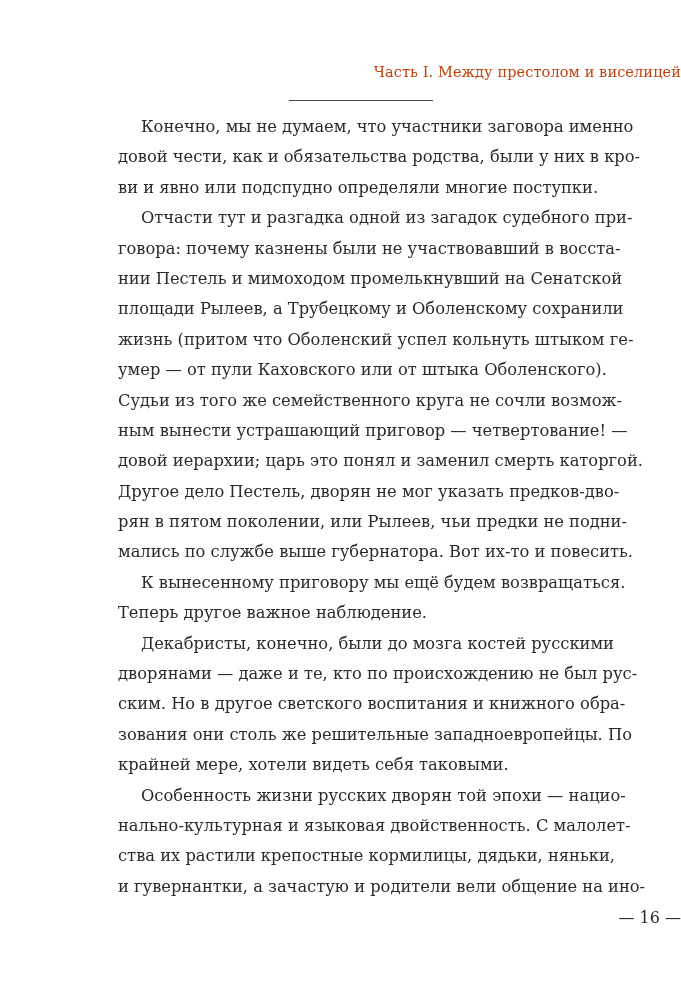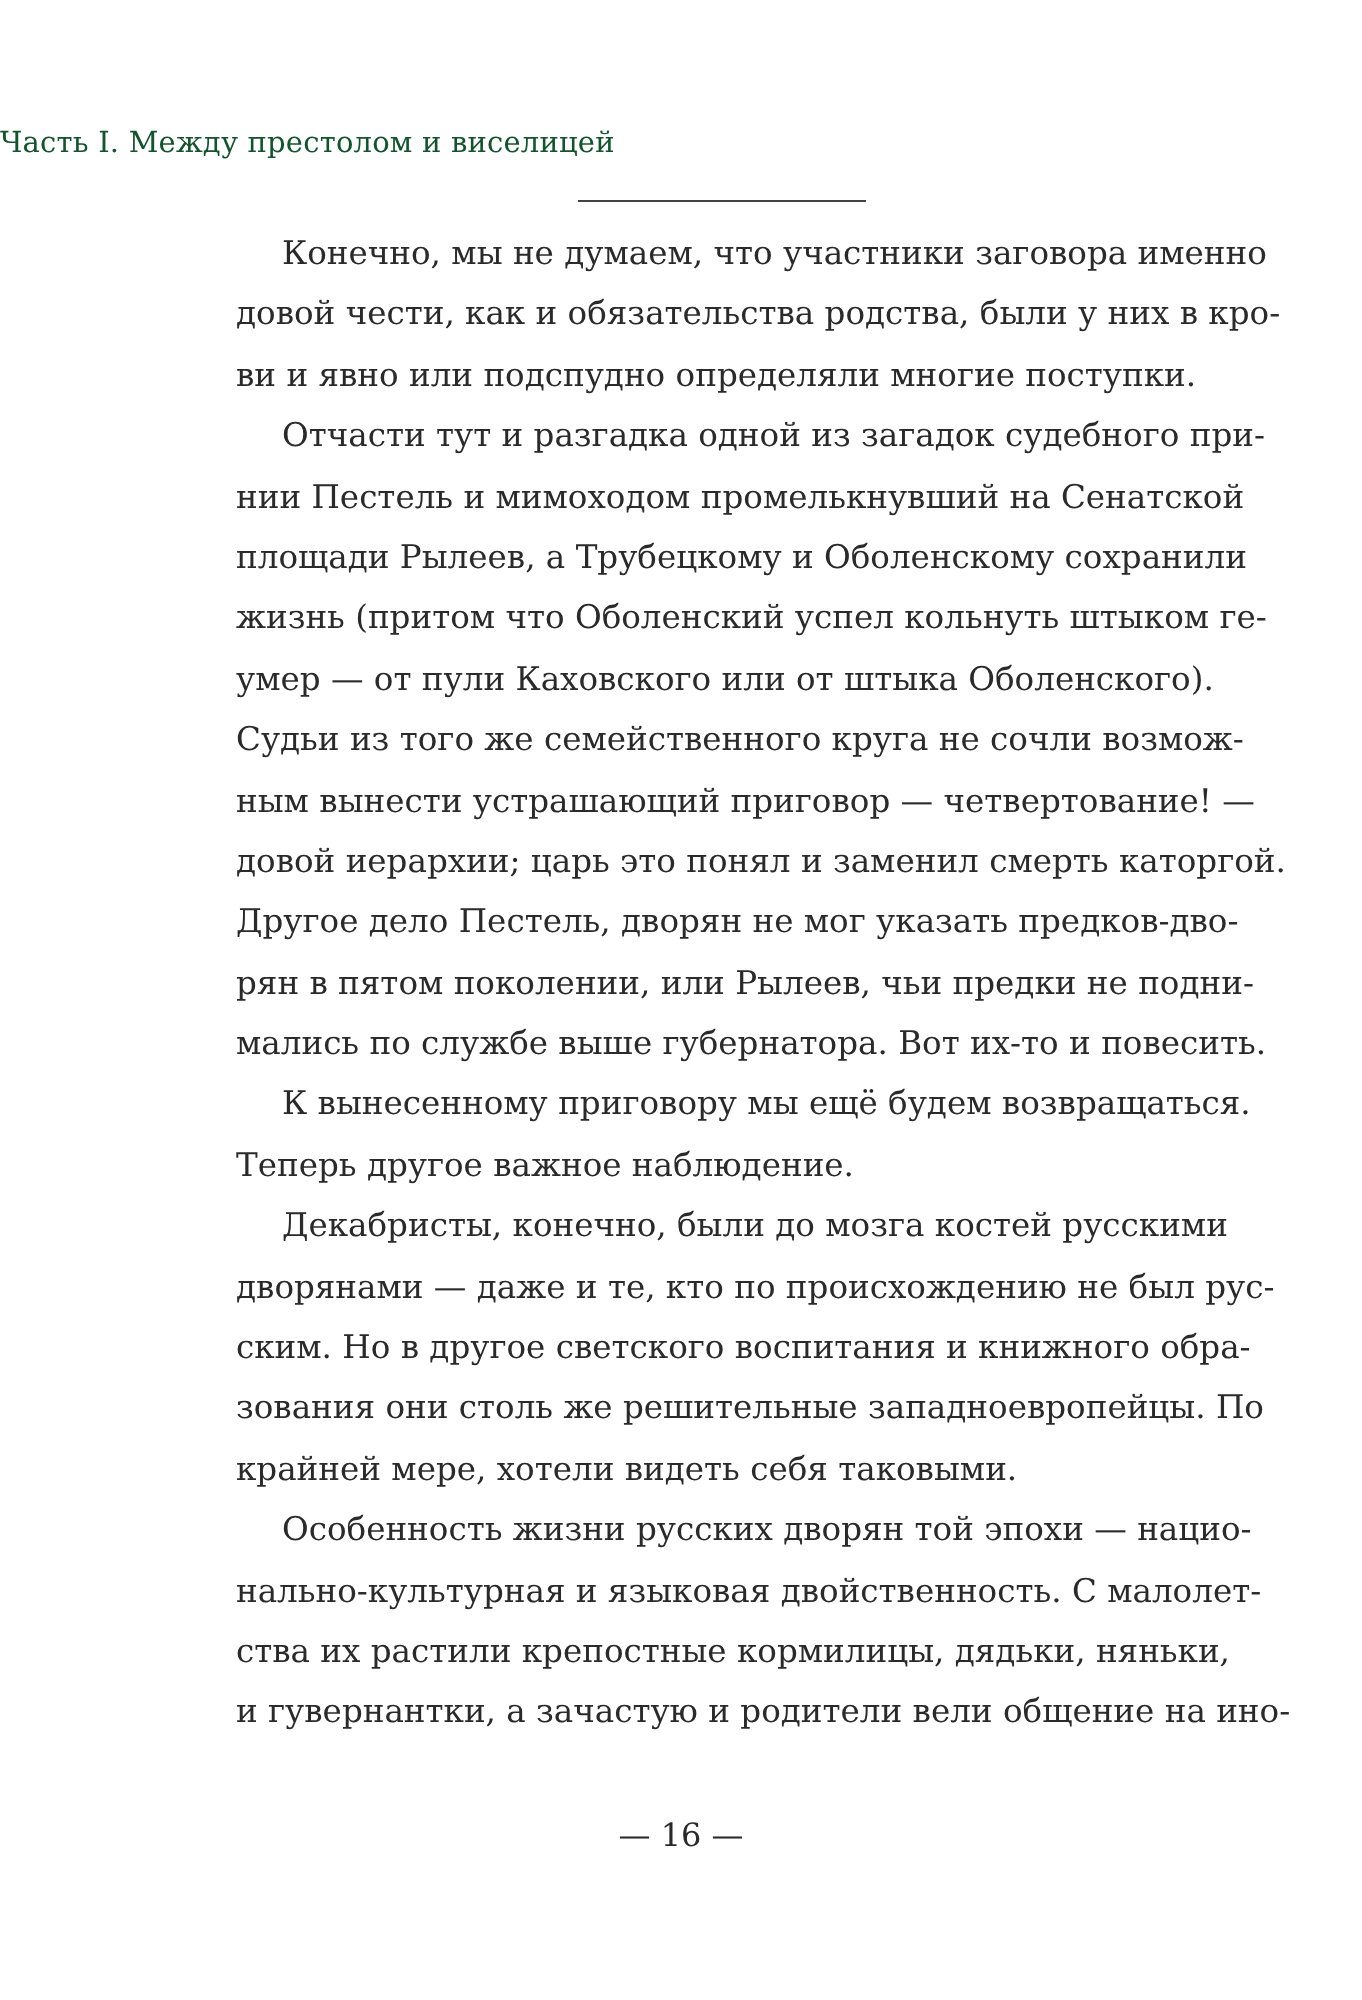--- a/index.html
+++ b/index.html
@@ -1,40 +1,41 @@
 <!DOCTYPE html>
 <html><head>
 <meta charset="utf-8">
 <style>
   html, body { margin: 0; padding: 0; background: #ffffff; }
   body { width: 681px; height: 1000px; position: relative; overflow: hidden;
          font-family: "DejaVu Serif", "Liberation Serif", serif; color: #2a2a2a; }
-  .header { position: absolute; top: 64px; left: 0; width: 681px; text-align: left;
-            font-size: 14.5px; letter-spacing: 0.1px; color: #14532d; }
+  .header { position: absolute; top: 64px; left: 0; width: 681px; text-align: right;
+            font-size: 14.5px; letter-spacing: 0.1px; color: #c2410c; }
   .rule { position: absolute; top: 100px; left: 289px; width: 144px; height: 1px; background: #444; }
   .body-text { position: absolute; top: 112px; left: 118px; width: 471px;
                font-size: 16.3px; line-height: 30.4px; }
   .line { display: block; white-space: nowrap; text-align: justify; text-align-last: justify;
           height: 30.4px; }
   .line.last { text-align-last: left; }
   .line.indent { padding-left: 23px; }
-  .page-number { position: absolute; top: 908px; left: 0; width: 681px; text-align: center;
+  .page-number { position: absolute; top: 908px; left: 0; width: 681px; text-align: right;
                  font-size: 16px; color: #2a2a2a; }
 </style>
 </head>
 <body>
 
 <div class="header">Часть I. Между престолом и виселицей</div>
 <div class="rule"></div>
 
 <div class="body-text" id="body-text">
     <span class="line indent">Конечно, мы не думаем, что участники заговора именно</span>
     <span class="line">довой чести, как и обязательства родства, были у них в кро-</span>
     <span class="line last">ви и явно или подспудно определяли многие поступки.</span>
     <span class="line indent">Отчасти тут и разгадка одной из загадок судебного при-</span>
+    <span class="line">говора: почему казнены были не участвовавший в восста-</span>
     <span class="line">нии Пестель и мимоходом промелькнувший на Сенатской</span>
     <span class="line">площади Рылеев, а Трубецкому и Оболенскому сохранили</span>
     <span class="line">жизнь (притом что Оболенский успел кольнуть штыком ге-</span>
     <span class="line">умер — от пули Каховского или от штыка Оболенского).</span>
     <span class="line">Судьи из того же семейственного круга не сочли возмож-</span>
     <span class="line">ным вынести устрашающий приговор — четвертование! —</span>
     <span class="line">довой иерархии; царь это понял и заменил смерть каторгой.</span>
     <span class="line">Другое дело Пестель, дворян не мог указать предков-дво-</span>
     <span class="line">рян в пятом поколении, или Рылеев, чьи предки не подни-</span>
     <span class="line last">мались по службе выше губернатора. Вот их-то и повесить.</span>

